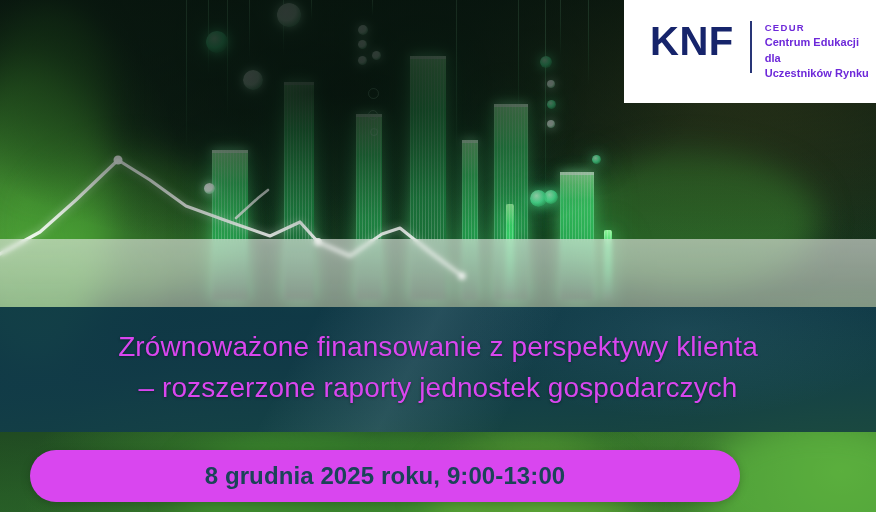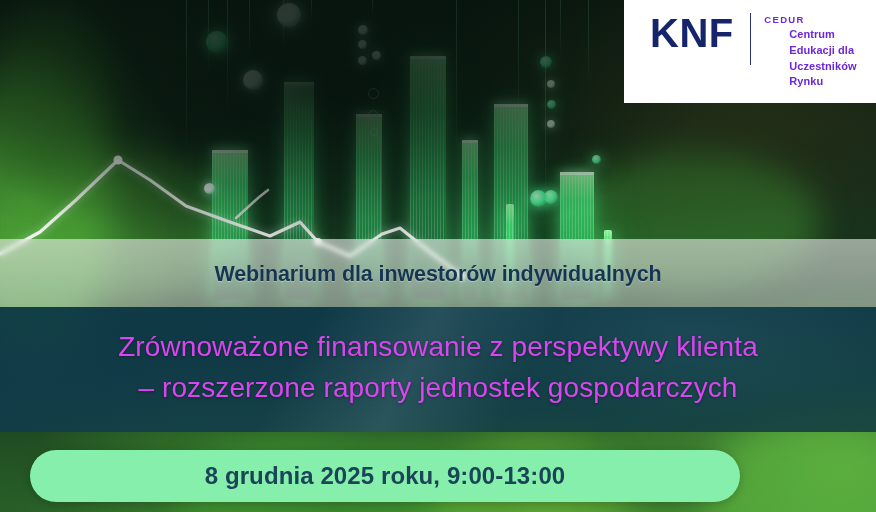--- a/index.html
+++ b/index.html
@@ -112,21 +112,21 @@
     text-align:center; color:#d946ef;
     font-size:28px; font-weight:400; line-height:41px;
     letter-spacing:.1px;
     text-shadow:0 1px 3px rgba(0,0,0,.35);
   }
   .title .l2{ display:block; }
 
   
   .pill{
     position:absolute; left:30px; top:450px; width:710px; height:52px;
-    background:#86efac; border-radius:26px;
+    background:#d946ef; border-radius:26px;
     box-shadow:0 2px 10px rgba(0,0,0,.22);
     display:flex; align-items:center; justify-content:center;
   }
   .pill-text{
     font-size:24px; font-weight:bold; color:#1b4458; letter-spacing:.1px;
   }
 
   
   .logo-box{
     position:absolute; left:624px; top:0; width:252px; height:103px;
@@ -140,21 +140,21 @@
   }
   .logo-div{
     width:2px; height:52px; background:#16246b;
     margin:0 13px 0 16px; opacity:.92;
   }
   .logo-txt{ color:#6d28d9; }
   .cedur{
     font-size:9.5px; font-weight:bold; letter-spacing:1.3px; line-height:1.5;
   }
   .cedur-sub{
-    font-size:11px; font-weight:bold; line-height:1.42; letter-spacing:.05px;margin-left:25px;
+    font-size:11px; font-weight:bold; line-height:1.42; letter-spacing:.05px;
   }
 </style>
 </head>
 <body>
 
 <div class="banner">
 
   <div class="bg">
     <div class="bg-base"></div>
 
@@ -230,21 +230,20 @@
       <polyline points="236,218 258,198 268,190" fill="none" stroke="rgba(255,255,255,.8)" stroke-width="2.6" stroke-linecap="round"></polyline>
       <circle cx="118" cy="160" r="4.5" fill="#ffffff" opacity=".95"></circle>
       <circle cx="318" cy="242" r="4" fill="#ffffff" opacity=".9"></circle>
       <circle cx="462" cy="276" r="4" fill="#ffffff" opacity=".85"></circle>
     </svg>
 
     <div class="bg-vig"></div>
   </div>
 
   <div class="band-light"></div>
-  <div class="subtitle">Webinarium dla inwestorów indywidualnych</div>
 
   <div class="band-dark">
     <div class="sheen"></div>
   </div>
   <div class="title">
     <span class="l1">Zrównoważone finansowanie z perspektywy klienta</span>
     <span class="l2">– rozszerzone raporty jednostek gospodarczych</span>
   </div>
 
   <div class="pill">

